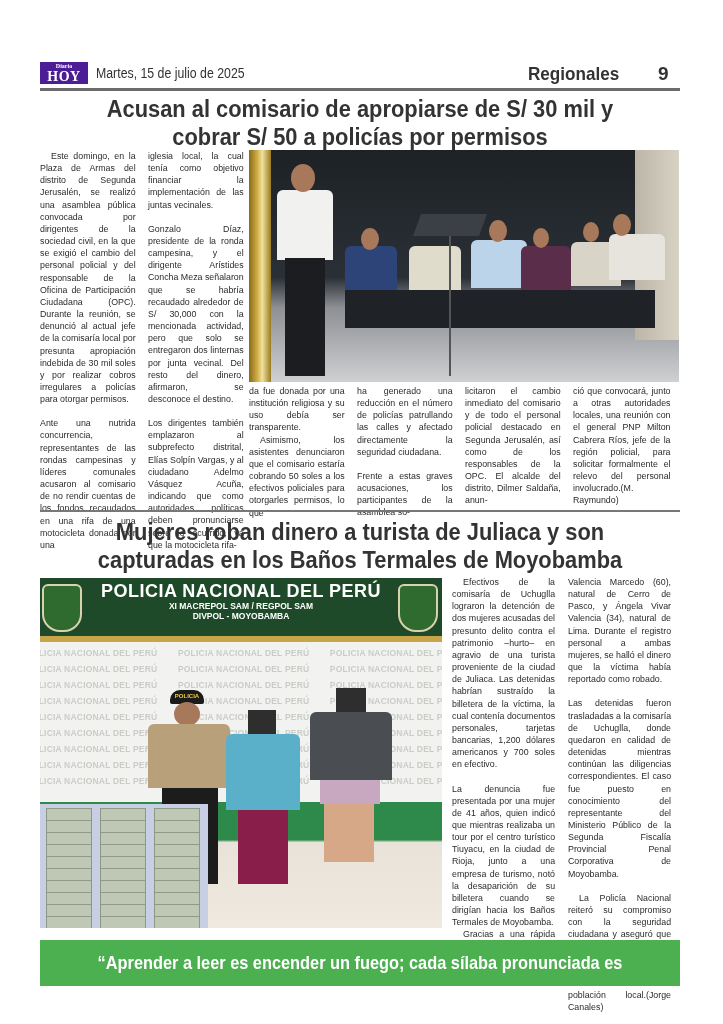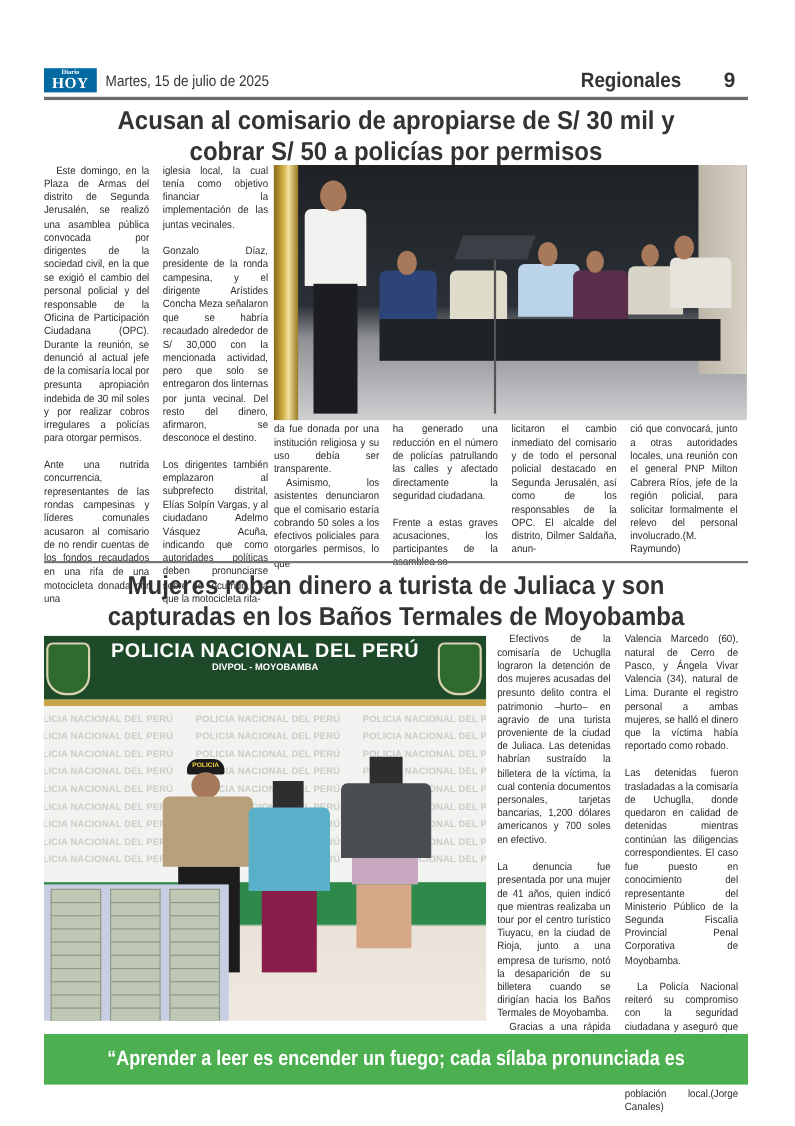--- a/index.html
+++ b/index.html
@@ -1,21 +1,21 @@
 <!DOCTYPE html>
 <html><head>
 <meta charset="utf-8">
 <style>
   html, body { margin:0; padding:0; background:#ffffff; }
   body { width:723px; height:1024px; position:relative; overflow:hidden;
          font-family:"Liberation Sans", sans-serif; color:#222; }
   .abs { position:absolute; }
 
   
-  .logo { left:40px; top:62px; width:48px; height:22px; background:#0369a1;
+  .logo { left:40px; top:62px; width:48px; height:22px; background:#4c1d95;
           color:#fff; text-align:center; font-family:"Liberation Serif", serif; }
   .logo .small { display:block; font-size:6px; font-weight:bold; line-height:7px; padding-top:1px; }
   .logo .big { display:block; font-size:14px; font-weight:bold; line-height:13px; letter-spacing:0.5px; }
   .date { left:96px; top:65px; font-size:14px; color:#333; transform:scaleX(0.88); transform-origin:left; }
   .section { left:528px; top:63px; font-size:19px; font-weight:bold; color:#333; transform:scaleX(0.9); transform-origin:left; }
   .pagenum { left:658px; top:63px; font-size:19px; font-weight:bold; color:#333; }
   .rule { left:40px; top:88px; width:640px; height:3px; background:#6b6b6b; }
 
   .headline { left:40px; width:640px; text-align:center; font-weight:bold; color:#333;
               font-size:23.5px; line-height:28px; transform:scaleX(0.93); transform-origin:center; }
@@ -134,20 +134,21 @@
   <div>Mujeres roban dinero a turista de Juliaca y son</div>
   <div>capturadas en los Baños Termales de Moyobamba</div>
 </div>
 
 <div class="abs photo2">
   <div class="abs banner">
     <div class="abs crest" style="left:2px;"></div>
     <div class="abs crest" style="right:4px;"></div>
     <div class="t1">POLICIA NACIONAL DEL PERÚ</div>
     <div class="t2">
+      <div>XI MACREPOL SAM / REGPOL SAM</div>
       <div>DIVPOL - MOYOBAMBA</div>
     </div>
   </div>
   <div class="abs banner-strip"></div>
   <div class="abs wallpaper">
     <div class="wp-row" style="top:6px;"><span>POLICIA NACIONAL DEL PERÚ</span>&nbsp;&nbsp;&nbsp;&nbsp;&nbsp;&nbsp;&nbsp;&nbsp;<span>POLICIA NACIONAL DEL PERÚ</span>&nbsp;&nbsp;&nbsp;&nbsp;&nbsp;&nbsp;&nbsp;&nbsp;<span>POLICIA NACIONAL DEL PERÚ</span></div>
     <div class="wp-row" style="top:22px;"><span>POLICIA NACIONAL DEL PERÚ</span>&nbsp;&nbsp;&nbsp;&nbsp;&nbsp;&nbsp;&nbsp;&nbsp;<span>POLICIA NACIONAL DEL PERÚ</span>&nbsp;&nbsp;&nbsp;&nbsp;&nbsp;&nbsp;&nbsp;&nbsp;<span>POLICIA NACIONAL DEL PERÚ</span></div>
     <div class="wp-row" style="top:38px;"><span>POLICIA NACIONAL DEL PERÚ</span>&nbsp;&nbsp;&nbsp;&nbsp;&nbsp;&nbsp;&nbsp;&nbsp;<span>POLICIA NACIONAL DEL PERÚ</span>&nbsp;&nbsp;&nbsp;&nbsp;&nbsp;&nbsp;&nbsp;&nbsp;<span>POLICIA NACIONAL DEL PERÚ</span></div>
     <div class="wp-row" style="top:54px;"><span>POLICIA NACIONAL DEL PERÚ</span>&nbsp;&nbsp;&nbsp;&nbsp;&nbsp;&nbsp;&nbsp;&nbsp;<span>POLICIA NACIONAL DEL PERÚ</span>&nbsp;&nbsp;&nbsp;&nbsp;&nbsp;&nbsp;&nbsp;&nbsp;<span>POLICIA NACIONAL DEL PERÚ</span></div>
     <div class="wp-row" style="top:70px;"><span>POLICIA NACIONAL DEL PERÚ</span>&nbsp;&nbsp;&nbsp;&nbsp;&nbsp;&nbsp;&nbsp;&nbsp;<span>POLICIA NACIONAL DEL PERÚ</span>&nbsp;&nbsp;&nbsp;&nbsp;&nbsp;&nbsp;&nbsp;&nbsp;<span>POLICIA NACIONAL DEL PERÚ</span></div>

